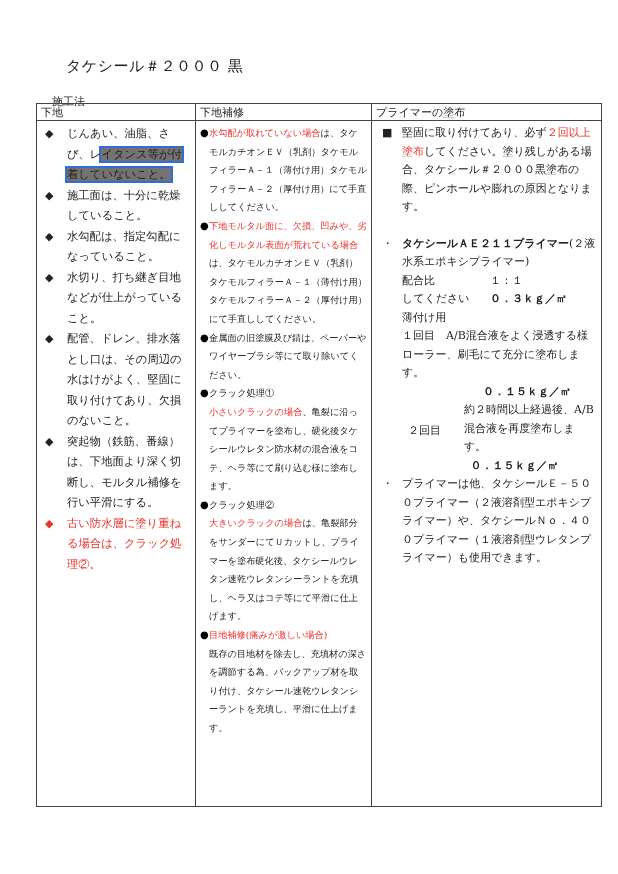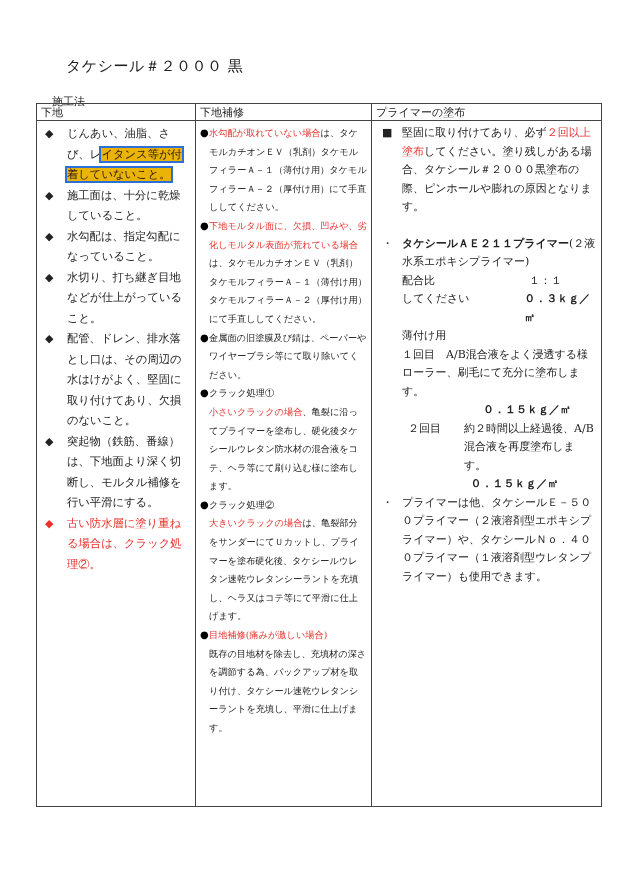--- a/index.html
+++ b/index.html
@@ -14,39 +14,39 @@
   table.method th, table.method td { border:1.3px solid #444; vertical-align:top; padding:0; }
   table.method th { height:15px; text-align:left; font-weight:normal; font-size:11px;
                     padding:1px 4px 0 4px; font-family:"DejaVu Sans","Liberation Sans",sans-serif; }
   col.c1 { width:159px; } col.c2 { width:176px; } col.c3 { width:230px; }
   .cell { padding:3px 4px 0 4px; }
   .red { color:#e8322b; }
   
   .c1item { display:flex; font-size:11.3px; line-height:20.5px; }
   .c1item .mk { width:22px; flex:0 0 22px; padding-left:4px; font-size:11px; }
   .c1item .tx { flex:1; padding-right:2px; }
-  .hl { background:#eab308; color:#2a1a10; outline:2px solid #2e6fd6; outline-offset:0; }
+  .hl { background:#737373; color:#2a1a10; outline:2px solid #2e6fd6; outline-offset:0; }
   
   .c2item { font-size:9.2px; line-height:18.6px; }
   .c2item .row { display:flex; }
   .c2item .mk { width:9px; flex:0 0 9px; font-size:10px; color:#000; }
   .c2item .tx { flex:1; }
   .c2item .indent { padding-left:9px; }
   
   .c3 { font-size:11px; line-height:18.5px; }
   .c3 .row { display:flex; }
   .c3 .mk { width:20px; flex:0 0 20px; padding-left:6px; }
   .c3 .tx { flex:1; }
   .c3 .gap { height:18px; }
-  .kv { display:flex;gap:39px; }
+  .kv { display:flex; }
   .kv .k { width:88px; }
   .right { text-align:right; padding-right:26px; }
   .center { text-align:center; padding-left:30px; }
   .step { display:flex; }
-  .step .sl { width:56px; flex:0 0 56px; padding-left:6px; }
+  .step .sl { width:56px; flex:0 0 56px; padding-left:6px;margin-top:21px; }
   .step .sv { flex:1; }
   .bold { font-weight:bold; }
 </style>
 </head>
 <body>
 
 <div class="title">タケシール＃２０００ 黒</div>
 <div class="subtitle">施工法</div>
 
 <table class="method">

